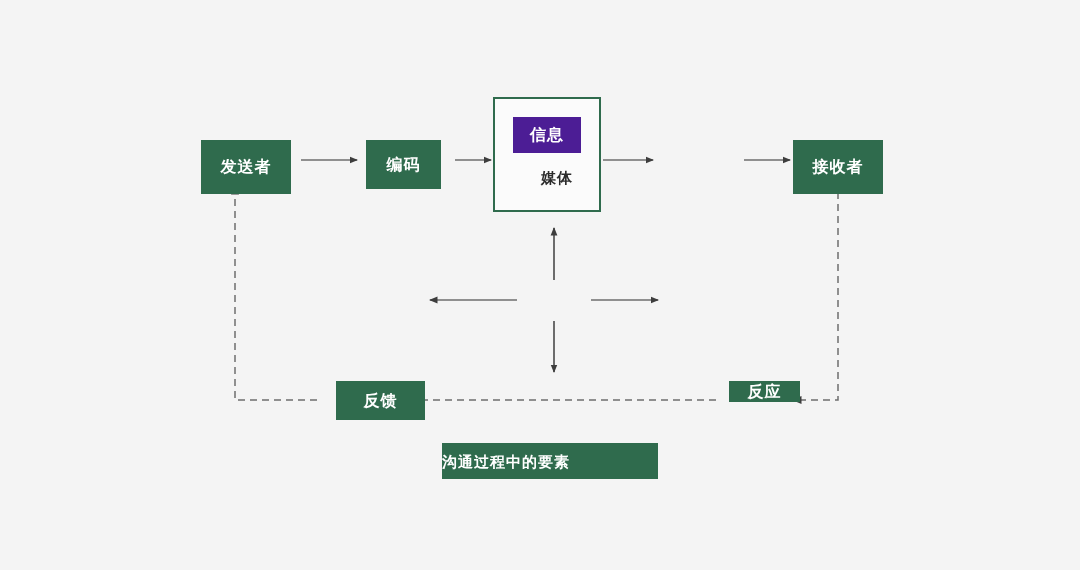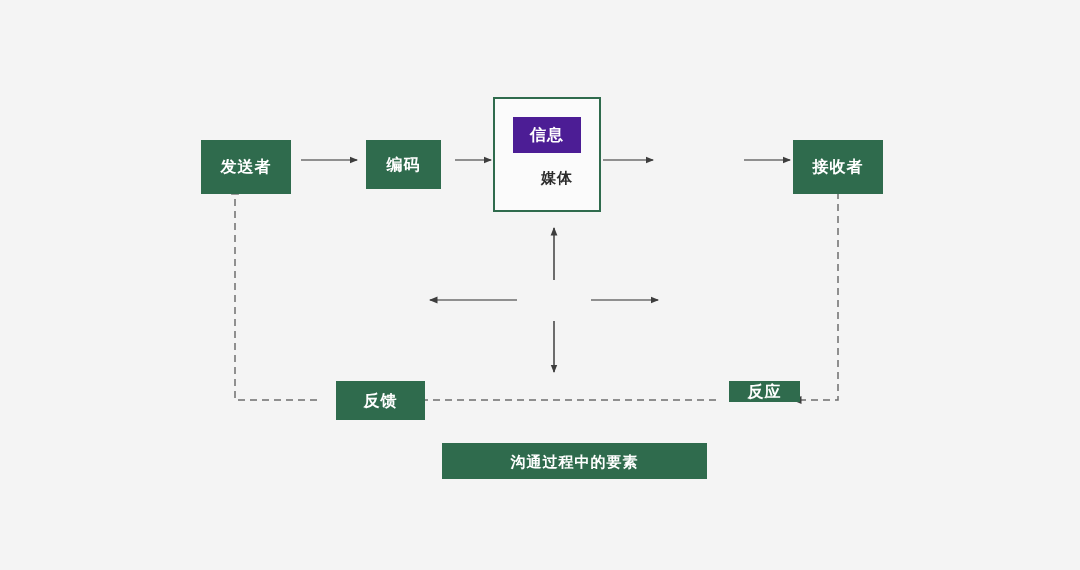--- a/index.html
+++ b/index.html
@@ -83,30 +83,29 @@
     font-weight: bold;
     letter-spacing: 1px;
     line-height: 1;
     margin-left: 20px;
   }
 
   .caption {
     position: absolute;
     left: 442px;
     top: 443px;
-    width: 265px;
+    width: 216px;
     height: 36px;
     background: #2f6b4d;
     color: #ffffff;
     font-size: 15px;
     font-weight: bold;
     letter-spacing: 1px;
     display: flex;
     align-items: center;
-    justify-content: center;
     line-height: 1;
   }
 </style>
 </head>
 <body>
 
 <div id="canvas">
 
   <svg class="arrows" viewBox="0 0 1080 570">
     <defs>

